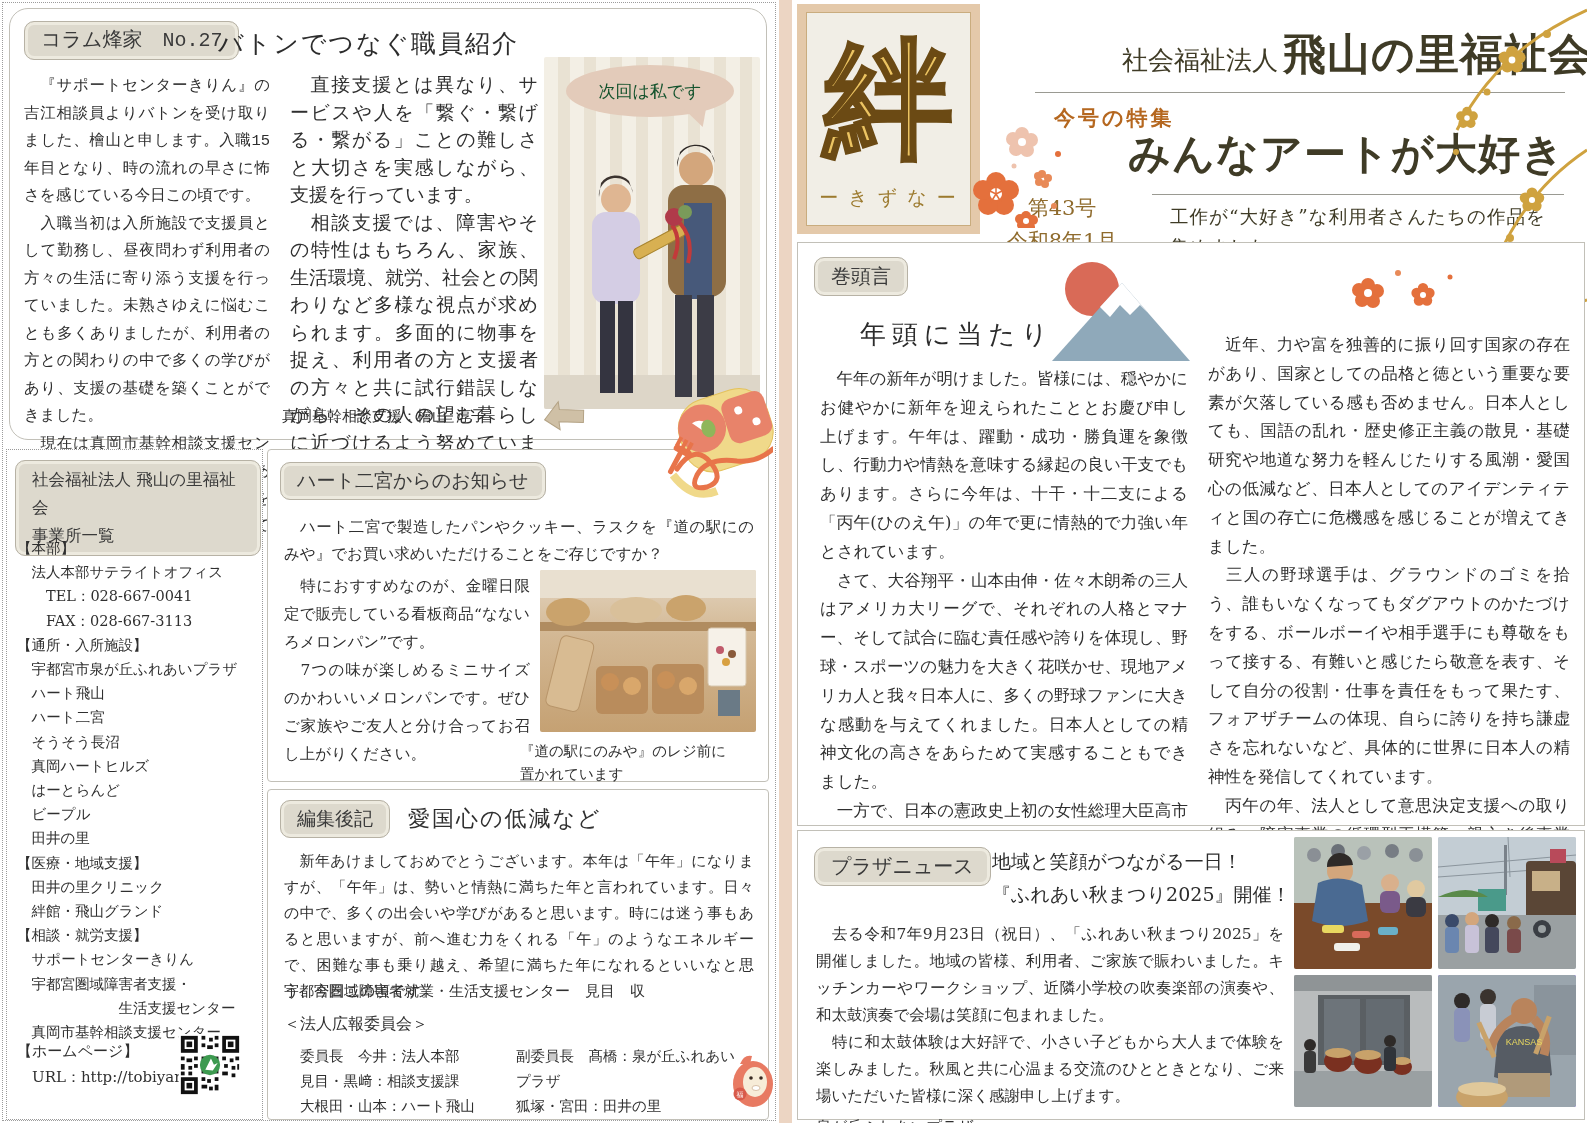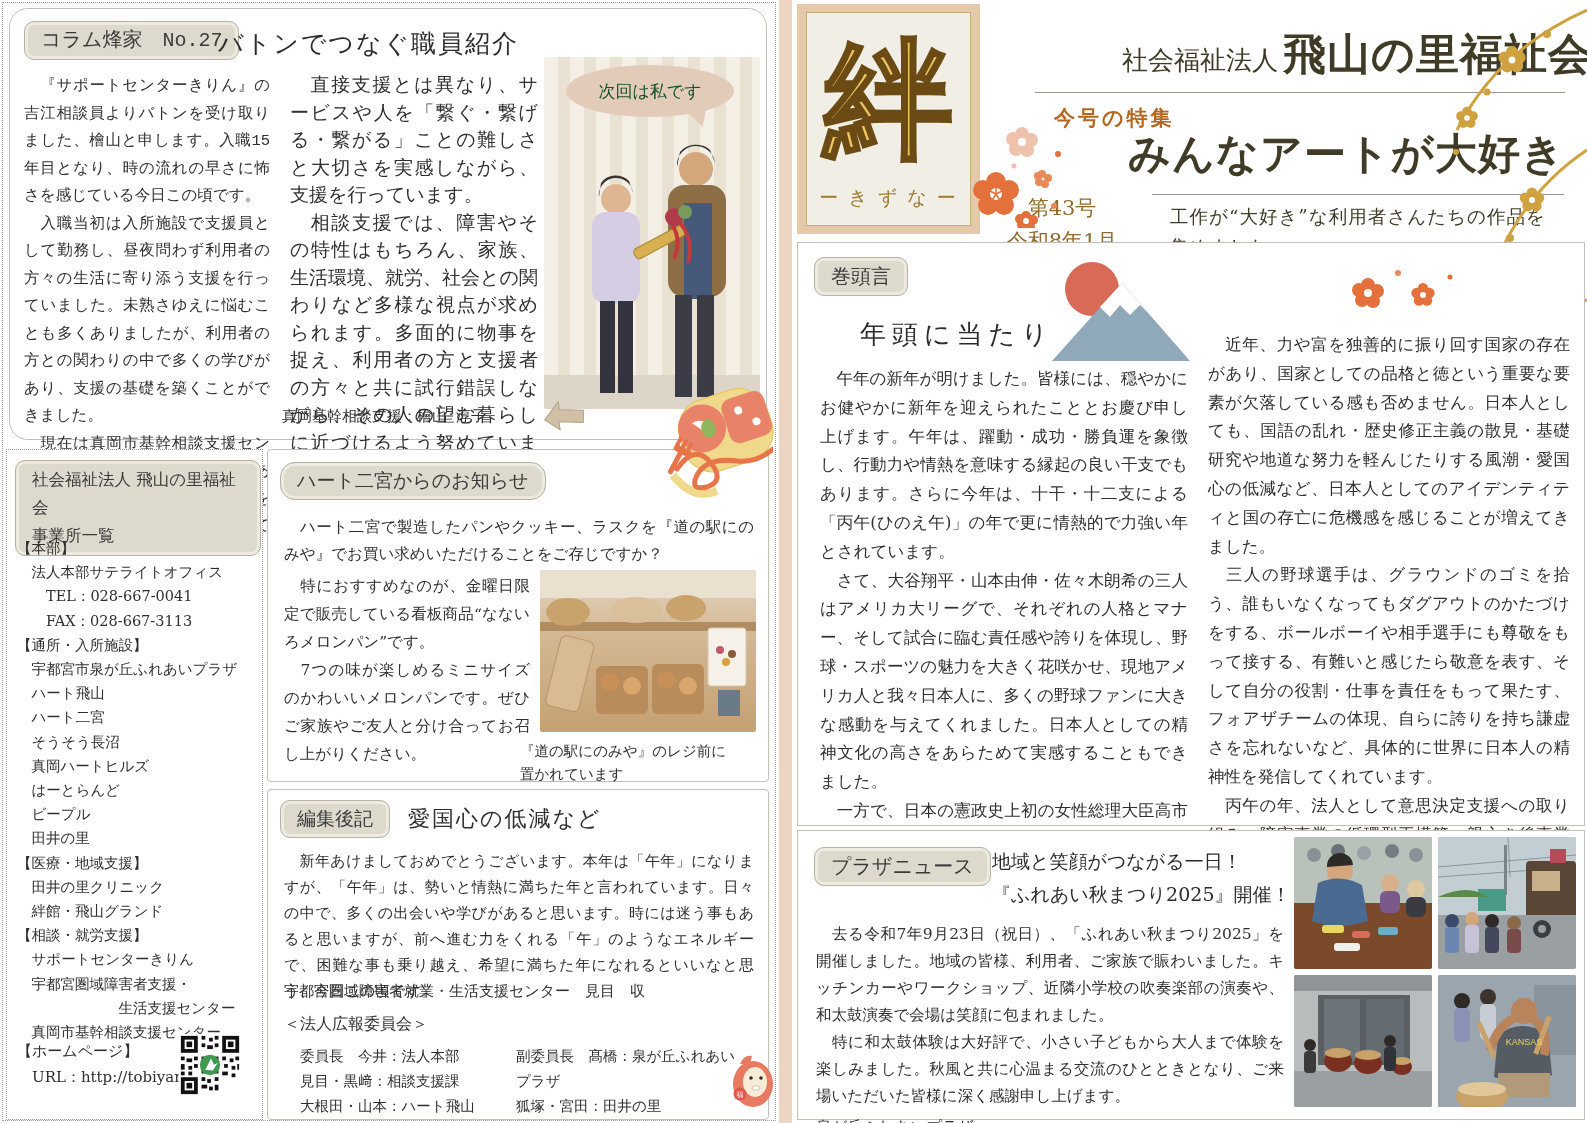--- a/index.html
+++ b/index.html
@@ -170,21 +170,21 @@
             <rect x="4" y="4" width="3" height="3"></rect>
             <rect x="26" y="4" width="3" height="3"></rect>
             <rect x="4" y="26" width="3" height="3"></rect>
           </g>
         <circle cx="16.5" cy="16.5" r="5.4" fill="#3d9a50"></circle>
         <path d="M14 19 l3 -6 l1.6 3.4 l2 -1 l-2.6 4z" fill="#fff"></path>
       </svg>
     </div>
 
     <div class="box" style="left:264px;top:446px;width:500px;height:331px;border-radius:4px;">
-      <div class="pill" style="left:12px;top:12px;font-size:19px;border-radius:15px;">ハート二宮からのお知らせ</div>
+      <div class="pill" style="left:12px;top:12px;font-size:19px;">ハート二宮からのお知らせ</div>
       <div class="abs jtext" style="left:16px;top:64px;width:470px;font-size:15.5px;line-height:27px;">　ハート二宮で製造したパンやクッキー、ラスクを『道の駅にのみや』でお買い求めいただけることをご存じですか？</div>
       <div class="abs jtext" style="left:16px;top:122px;width:246px;font-size:15.5px;line-height:28px;">
         <p style="margin:0;">　特におすすめなのが、金曜日限定で販売している看板商品“なないろメロンパン”です。</p>
         <p style="margin:0;">　7つの味が楽しめるミニサイズのかわいいメロンパンです。ぜひご家族やご友人と分け合ってお召し上がりください。</p>
       </div>
 
       <div class="photo" style="left:272px;top:120px;width:216px;height:162px;background:linear-gradient(180deg,#e4d6c2 0%,#d3b894 40%,#c5a173 100%);">
         <svg width="216" height="162" viewBox="0 0 216 162">
           <rect x="0" y="0" width="216" height="28" fill="#e9e0d0"></rect>
           <rect x="0" y="52" width="216" height="9" fill="#b08c60"></rect>

